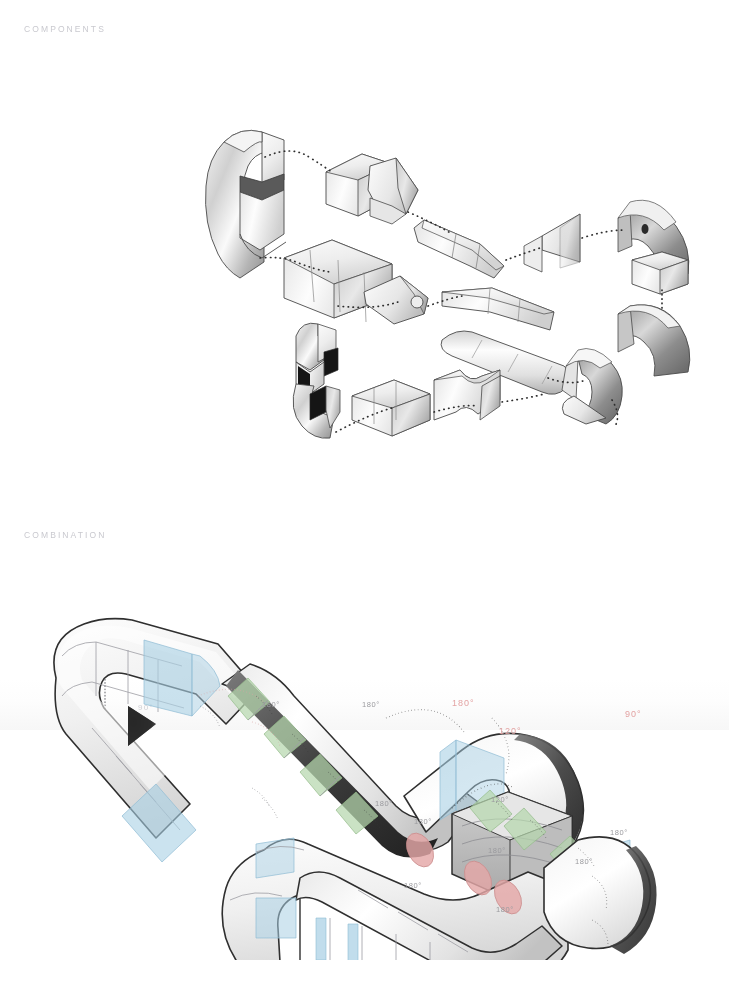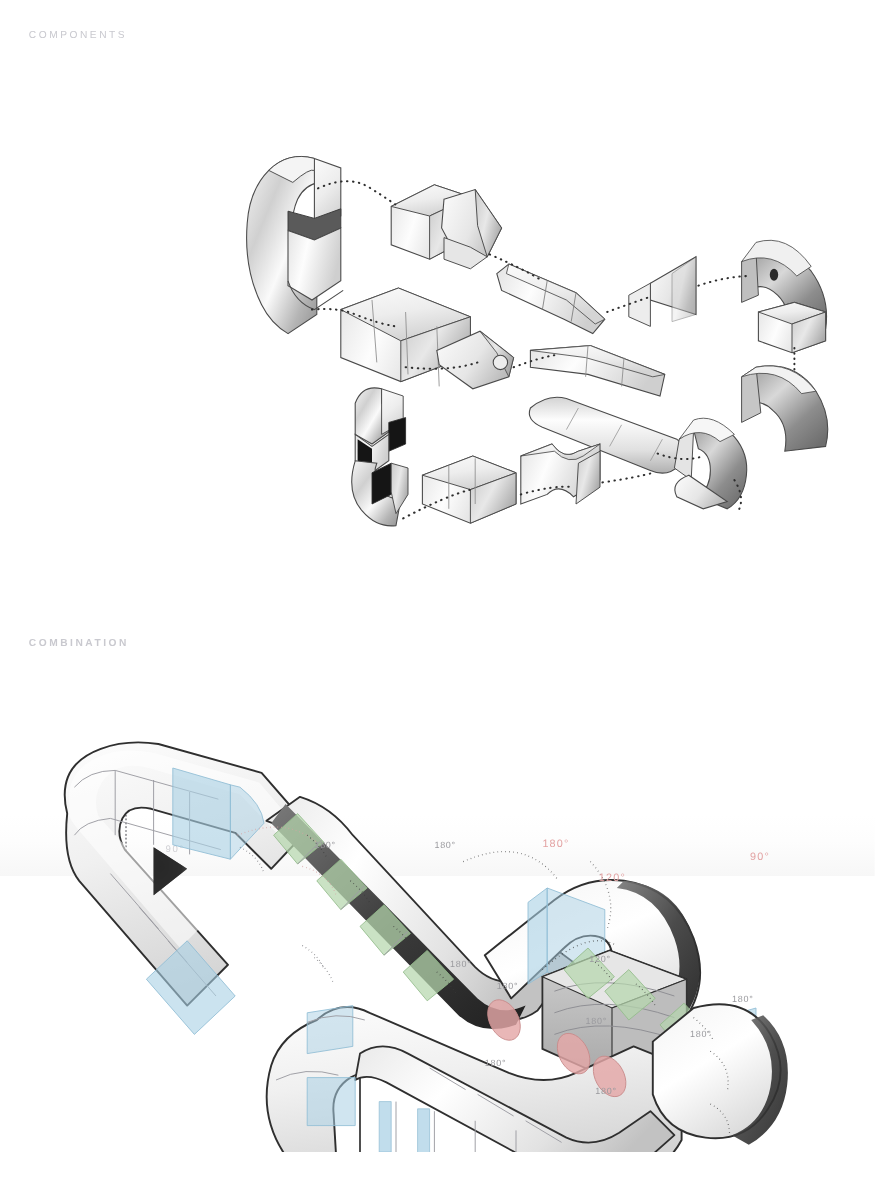--- a/index.html
+++ b/index.html
@@ -18,21 +18,21 @@
   .section-label {
     position: absolute;
     font-size: 8.5px;
     letter-spacing: 2.1px;
     color: #c9c9cf;
     font-weight: 400;
     white-space: nowrap;
     text-transform: uppercase;
   }
   #label-components { left: 24px; top: 24px; }
-  #label-combination { left: 24px; top: 530px; font-weight: bold; }
+  #label-combination { left: 24px; top: 530px; }
 
   .svg-stage { position: absolute; left: 0; top: 0; }
 
   
   #legend { position: absolute; left: 55px; top: 612px; width: 140px; height: 120px; }
   .legend-text {
     position: absolute;
     font-size: 8px;
     letter-spacing: 1.2px;
     color: #d0d0d4;

